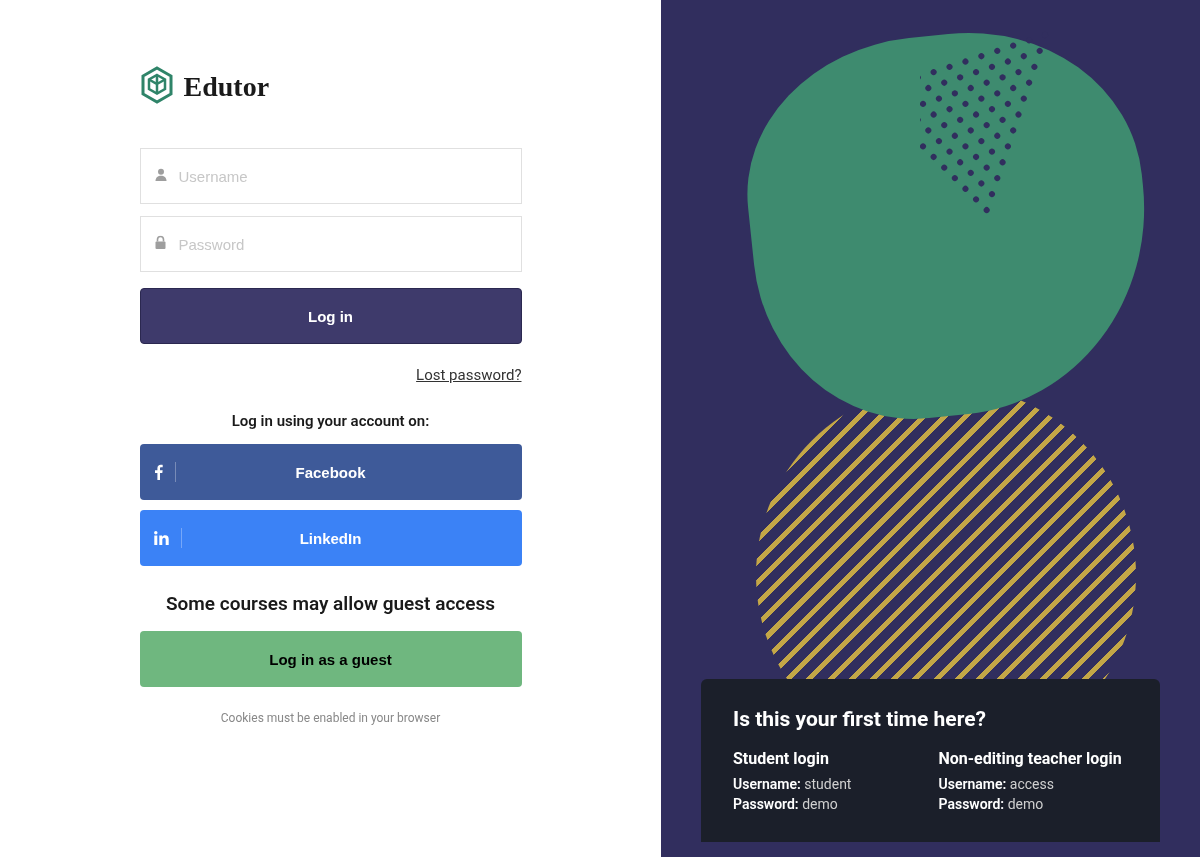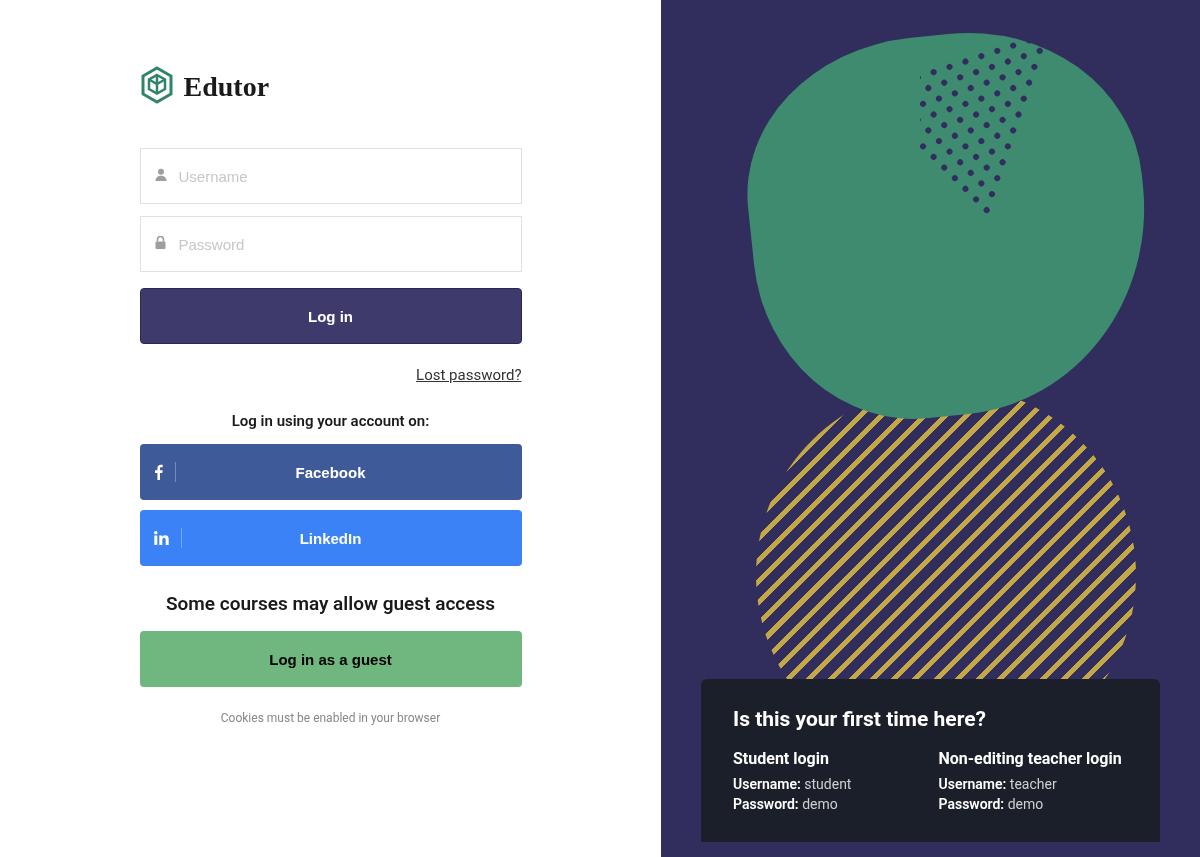--- a/index.html
+++ b/index.html
@@ -394,21 +394,21 @@
         </div>
         <div class="info-row">
           <strong>Password: </strong>
           <span>demo</span>
         </div>
       </div>
       <div class="info-col">
         <div class="info-col-title">Non-editing teacher login</div>
         <div class="info-row">
           <strong>Username: </strong>
-          <span>teacher</span>
+          <span>access</span>
         </div>
         <div class="info-row">
           <strong>Password: </strong>
           <span>demo</span>
         </div>
       </div>
     </div>
   </div>
 </div>
 

